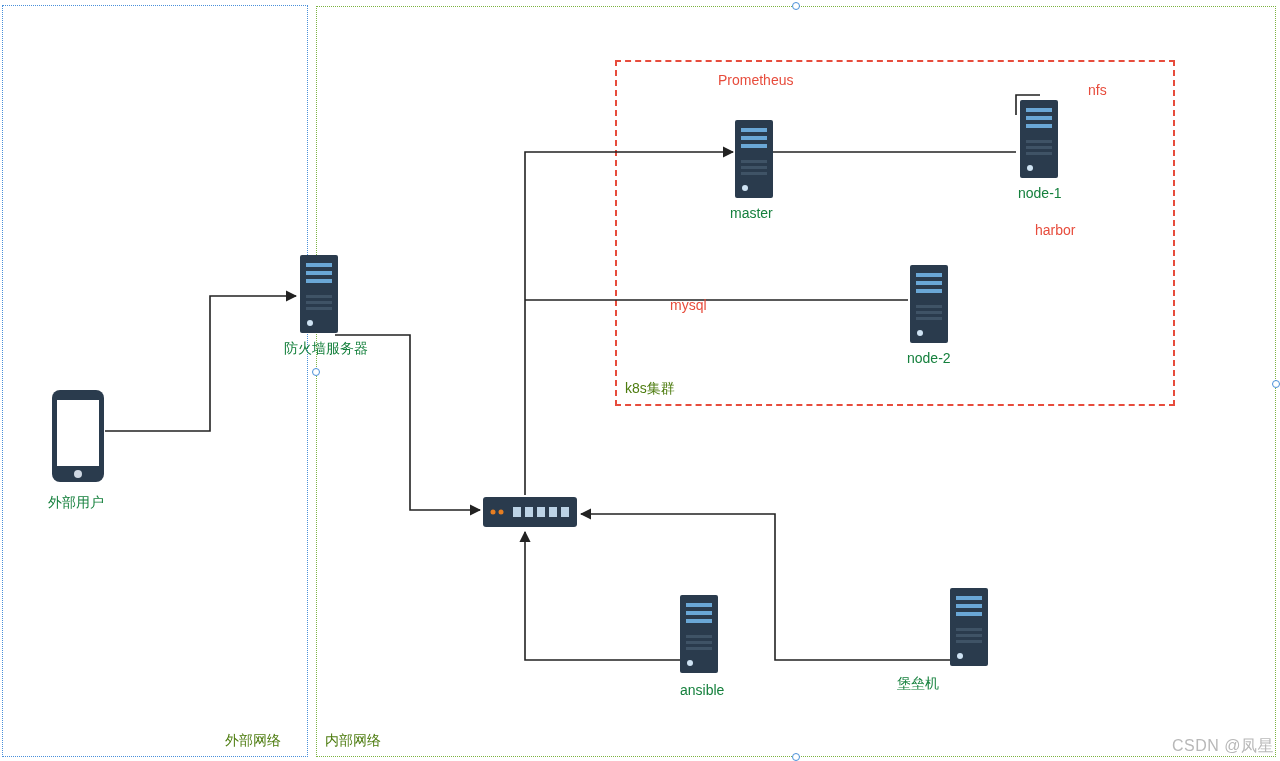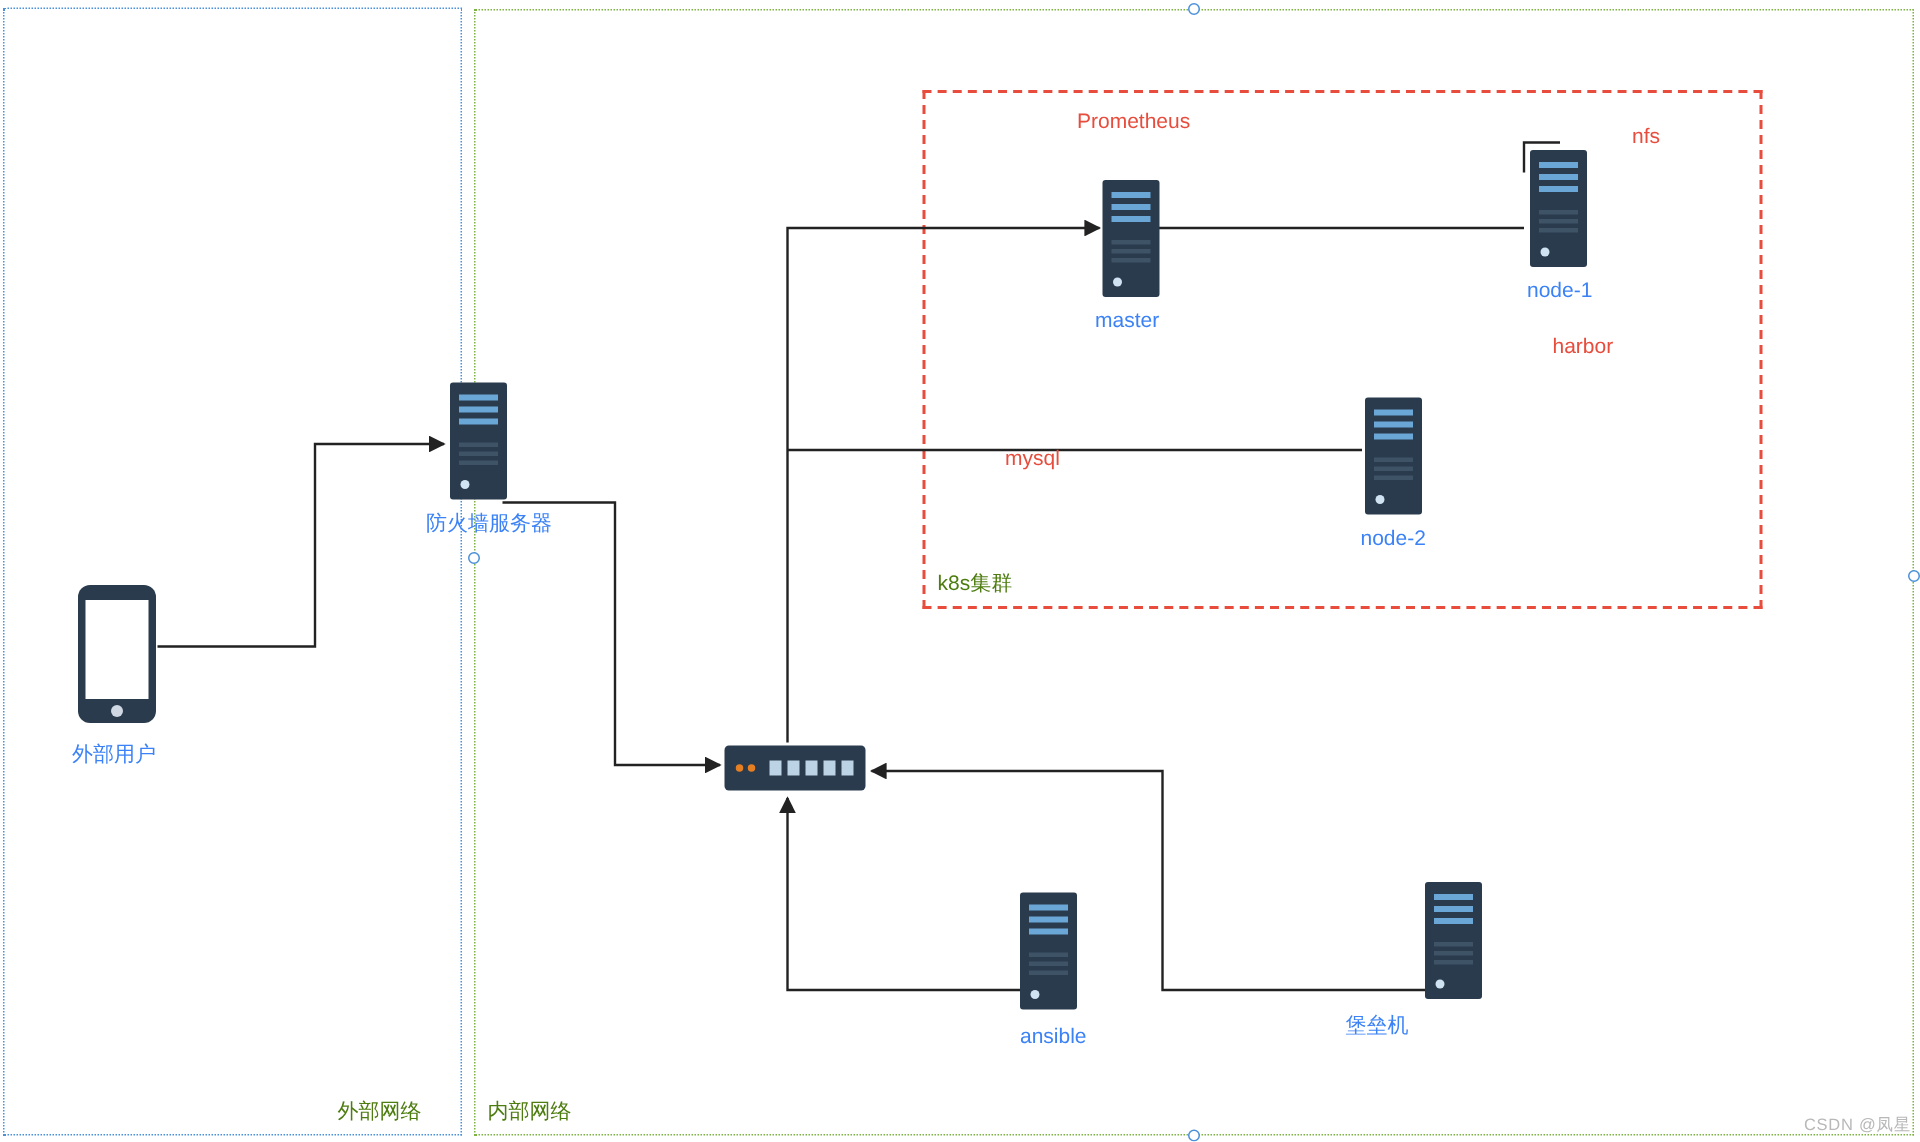--- a/index.html
+++ b/index.html
@@ -24,21 +24,21 @@
   }
   .zone-ext { border-color: #4a90d9; }
   .zone-int { border-color: #7cb342; }
   .zone-k8s {
     border: 2px dashed #e74c3c;
     box-sizing: border-box;
   }
   .lbl {
     position: absolute;
     font-size: 14px;
-    color: #3b82f6;
+    color: #15803d;
     white-space: nowrap;
     text-align: center;
   }
   .lbl.red { color: #e74c3c; }
   .zone-title {
     position: absolute;
     font-size: 14px;
     color: #4d7c0f;
   }
   .handle {
@@ -46,21 +46,21 @@
     width: 8px; height: 8px;
     border: 1px solid #4a90d9;
     background: #fff;
     border-radius: 50%;
     box-sizing: border-box;
   }
   .watermark {
     position: absolute;
     right: 6px;
     bottom: 4px;
-    font-size: 11px;
+    font-size: 16px;
     color: #b8b8b8;
     letter-spacing: 0.5px;
   }
 </style>
 </head>
 <body>
 
 <div id="canvas">
 
   <div class="zone zone-ext" style="left:2px; top:5px; width:306px; height:752px;"></div>

